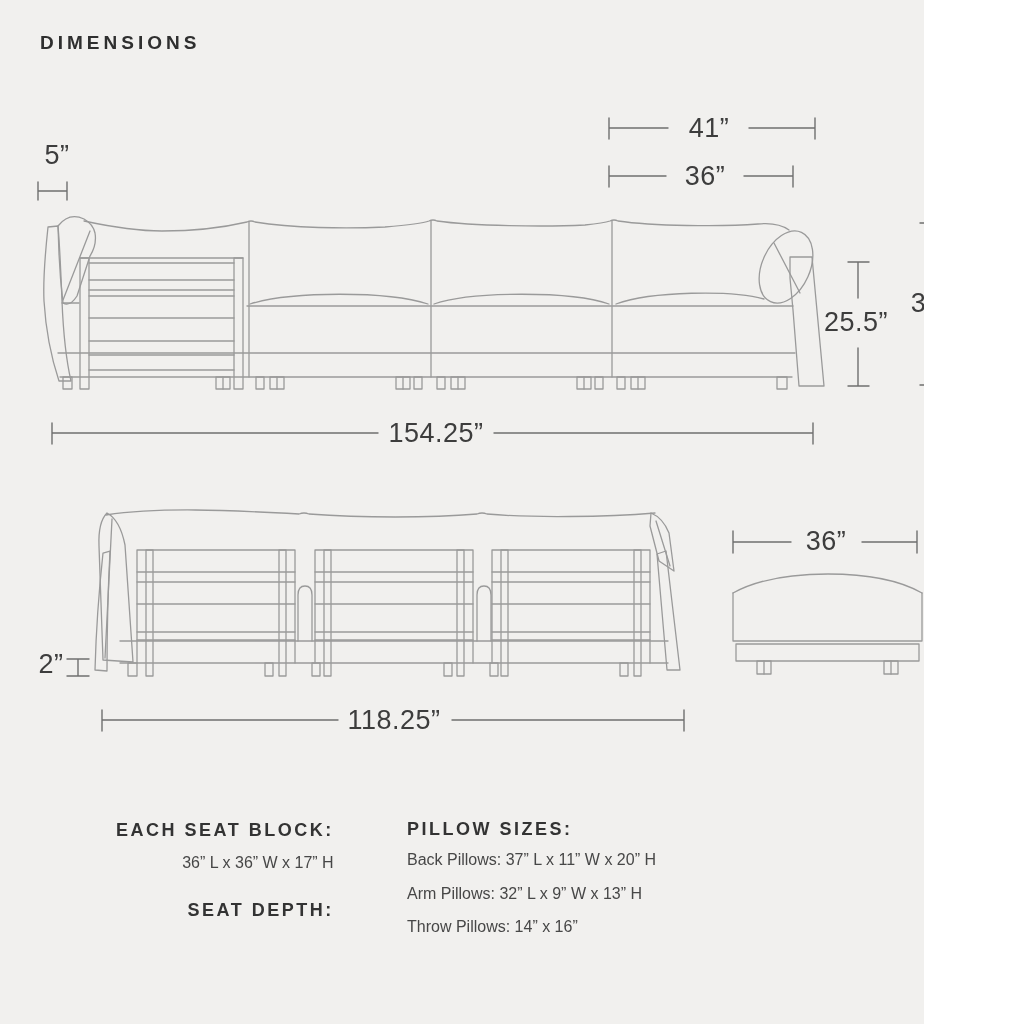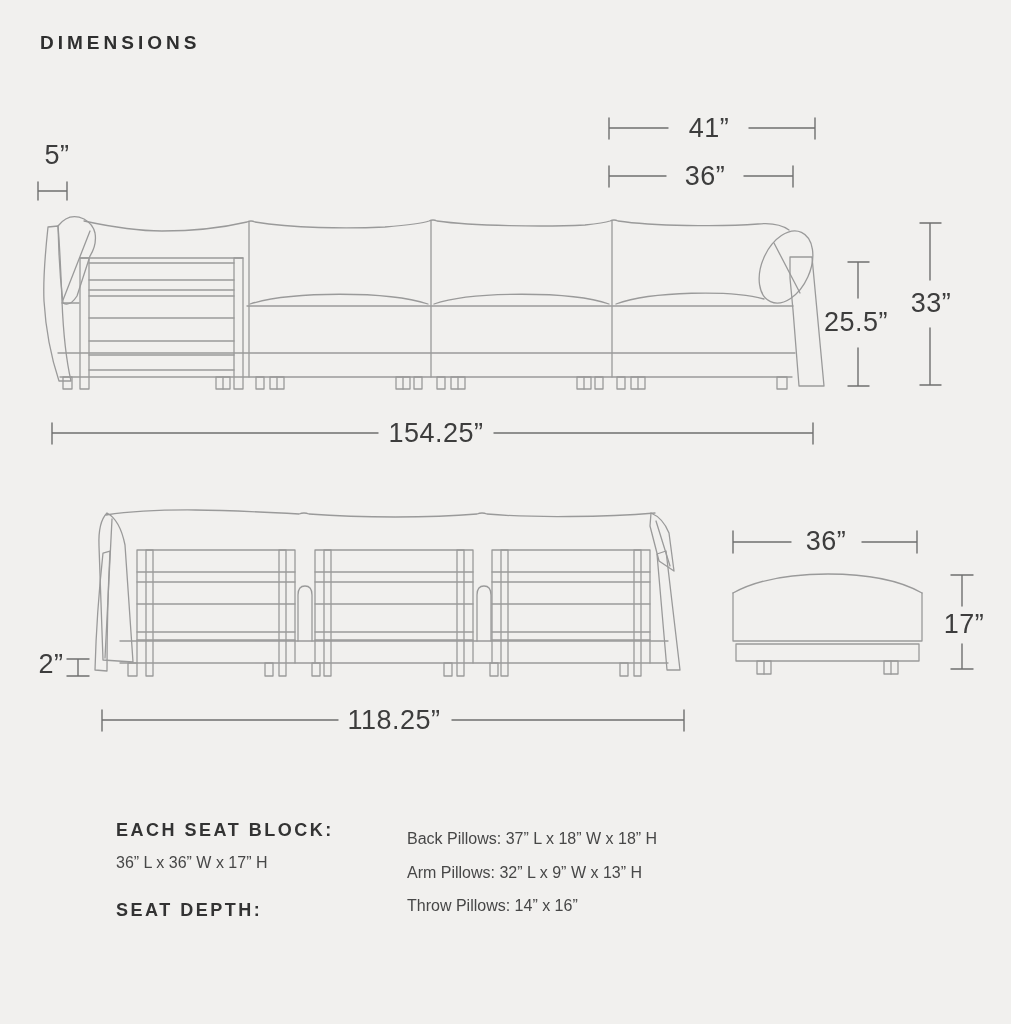--- a/index.html
+++ b/index.html
@@ -1,18 +1,18 @@
 <!DOCTYPE html>
 <html><head>
 <meta charset="utf-8">
 <style>
   html,body{margin:0;padding:0;}
   #canvas{
     position:relative;
-    width:1011px;height:1024px;
+    width:924px;height:1024px;
     background:#f1f0ee;
     font-family:"Liberation Sans", sans-serif;
     overflow:hidden;
   }
   #art{position:absolute;left:0;top:0;}
   .page-title{
     position:absolute;left:40px;top:32px;
     font-size:19px;font-weight:700;letter-spacing:4px;
     color:#2f2f2f;
   }
@@ -214,25 +214,26 @@
   <div class="dim-label" style="left:436px;top:433px;">154.25”</div>
   <div class="dim-label" style="left:856px;top:322px;">25.5”</div>
   <div class="dim-label" style="left:931px;top:303px;">33”</div>
 
   <div class="dim-label" style="left:51px;top:664px;">2”</div>
   <div class="dim-label" style="left:394px;top:720px;">118.25”</div>
 
   <div class="dim-label" style="left:826px;top:541px;">36”</div>
   <div class="dim-label" style="left:964px;top:624px;">17”</div>
 
-  <div class="spec-col" style="left:116px;top:820px;">
+  <div class="spec-col" style="left:116px;top:820px;text-align:right;">
     <div class="spec-heading">EACH SEAT BLOCK:</div>
     <div class="spec-value" style="margin-top:13px;">36” L x 36” W x 17” H</div>
     <div class="spec-heading" style="margin-top:28px;">SEAT DEPTH:</div>
   </div>
 
   <div class="spec-col" style="left:407px;top:819px;">
-    <div class="spec-value" style="margin-top:11px;">Back Pillows: 37” L x 18” W x 18” H</div>
+    <div class="spec-heading">PILLOW SIZES:</div>
+    <div class="spec-value" style="margin-top:11px;">Back Pillows: 37” L x 11” W x 20” H</div>
     <div class="spec-value" style="margin-top:16px;">Arm Pillows: 32” L x 9” W x 13” H</div>
     <div class="spec-value" style="margin-top:15px;">Throw Pillows: 14” x 16”</div>
   </div>
 
 </div>
 
 </body></html>

